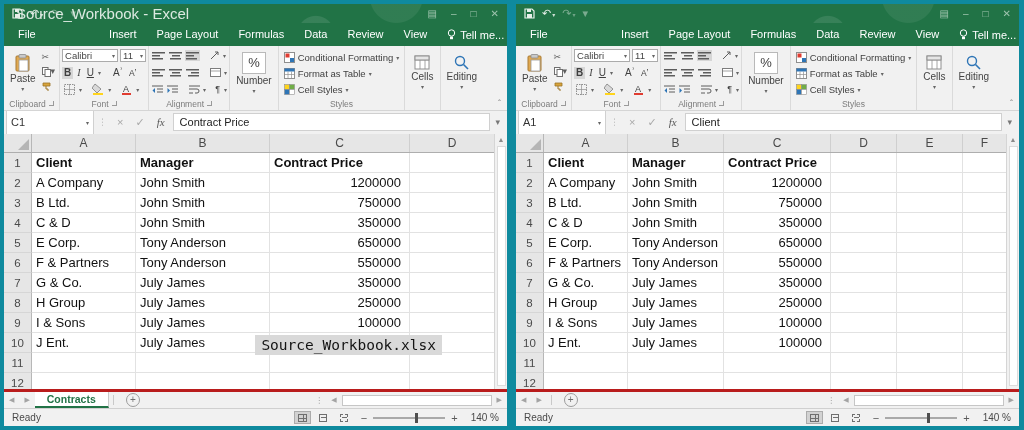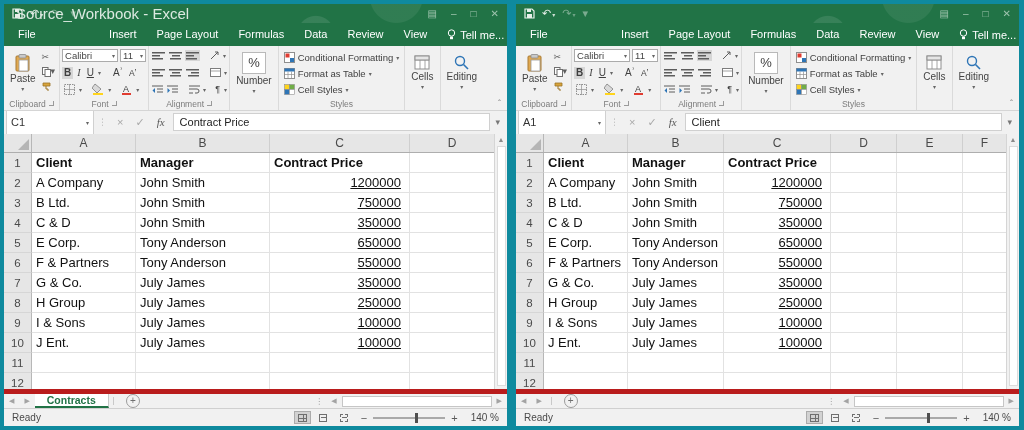--- a/index.html
+++ b/index.html
@@ -71,31 +71,31 @@
   .colheads { height:19px; display:flex; background:#e6e6e6; border-bottom:1px solid #aeaeae; flex-shrink:0; }
   .corner { width:28px; border-right:1px solid #b7b7b7; position:relative; flex-shrink:0; }
   .corner:after { content:""; position:absolute; right:2px; bottom:2px; border-left:11px solid transparent; border-bottom:11px solid #b5b5b5; }
   .ch { border-right:1px solid #cfcfcf; display:flex; align-items:center; justify-content:center; font-size:12px; color:#4a4a4a; flex-shrink:0; }
   .ch.fill { flex:1; border-right:none; }
   .rows { flex:1; overflow:hidden; position:relative; }
   .grow0 { display:flex; height:20px; }
   .rn { width:28px; background:#e6e6e6; border-right:1px solid #b7b7b7; border-bottom:1px solid #d6d6d6; display:flex; align-items:center; justify-content:center; font-size:11.5px; color:#4a4a4a; flex-shrink:0; }
   .cell { border-right:1px solid #e2e2e2; border-bottom:1px solid #e2e2e2; font-size:13px; color:#111; display:flex; align-items:center; padding:0 4px; overflow:hidden; white-space:nowrap; flex-shrink:0; }
   .cell.hdr { font-weight:bold; }
-  .cell.num { justify-content:flex-end; padding-right:8px;text-decoration:underline; }
+  .cell.num { justify-content:flex-end; padding-right:8px; }
   .cell.fill { flex:1; border-right:none; }
   .overlay { position:absolute; top:201px; height:20px; background:#d9d9d9; color:#141414; font-family:"DejaVu Sans Mono", monospace; font-size:14.5px; display:flex; align-items:center; padding:0 6px; }
   .win.left .overlay { right:52px; }
   .win.right .overlay { right:12px; }
   .vscroll { width:13px; background:#f1f1f1; border-left:1px solid #d5d5d5; display:flex; flex-direction:column; align-items:center; flex-shrink:0; }
   .sarr { font-size:7px; color:#8b8b8b; padding-top:2px; }
   .vtrack { width:9px; flex:1; margin:3px 0; background:#fff; border:1px solid #dcdcdc; }
 
   
-  .tabbar { height:19px; background:#f1f1f1; border-top:5px solid #b91c1c; display:flex; align-items:stretch; flex-shrink:0; font-size:10.5px; }
+  .tabbar { height:19px; background:#f1f1f1; border-top:3px solid #b91c1c; display:flex; align-items:stretch; flex-shrink:0; font-size:10.5px; }
   .tnav { color:#a3a3a3; font-size:7px; display:flex; align-items:center; padding:0 5px; }
   .stabs { display:flex; }
   .stab { padding:0 12px; display:flex; align-items:center; color:#555; border-right:1px solid #d9d9d9; white-space:nowrap; }
   .stab.active { background:#fff; color:#217346; font-weight:bold; border-bottom:2px solid #217346; border-right:1px solid #c9c9c9; }
   .tabdiv { width:1px; background:#c9c9c9; margin:3px 4px; }
   .addtab { width:14px; height:14px; border:1px solid #9c9c9c; border-radius:50%; color:#6f6f6f; font-size:10px; line-height:12px; text-align:center; align-self:center; margin-left:8px; }
   .sp { flex:1; }
   .dots { color:#9a9a9a; font-size:8px; display:flex; align-items:center; padding:0 3px; }
   .htrack { width:150px; background:#fff; border:1px solid #c6c6c6; align-self:center; height:11px; }
 
@@ -504,20 +504,21 @@
               <div class="cell fill"></div>
             </div>
             <div class="grow0">
               <div class="rn">12</div>
               <div class="cell" style="width: 104px;"></div>
               <div class="cell" style="width: 134px;"></div>
               <div class="cell" style="width: 140px;"></div>
               <div class="cell fill"></div>
             </div>
           </div>
+        <div class="overlay">Source_Workbook.xlsx</div>
       </div>
       <div class="vscroll">
         <span class="sarr">▲</span>
         <div class="vtrack"></div>
       </div>
     </div>
 
     <div class="tabbar">
       <span class="tnav">◀</span>
       <span class="tnav">▶</span>

